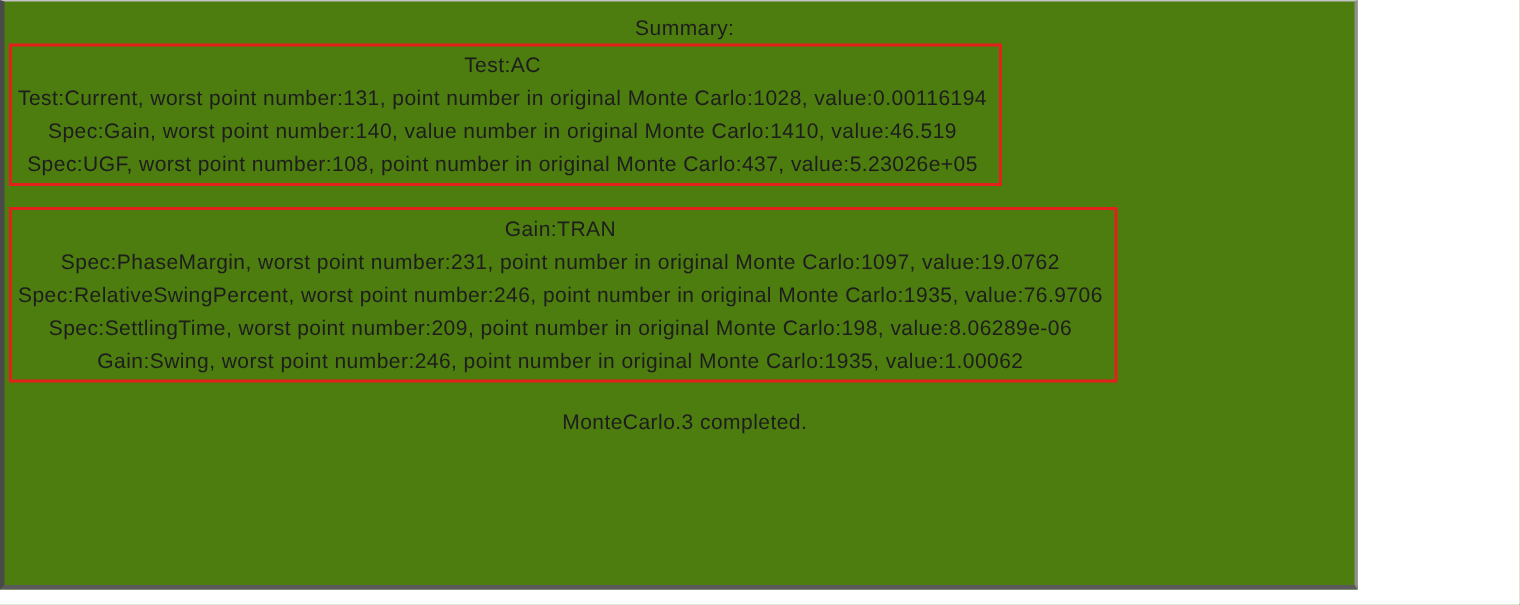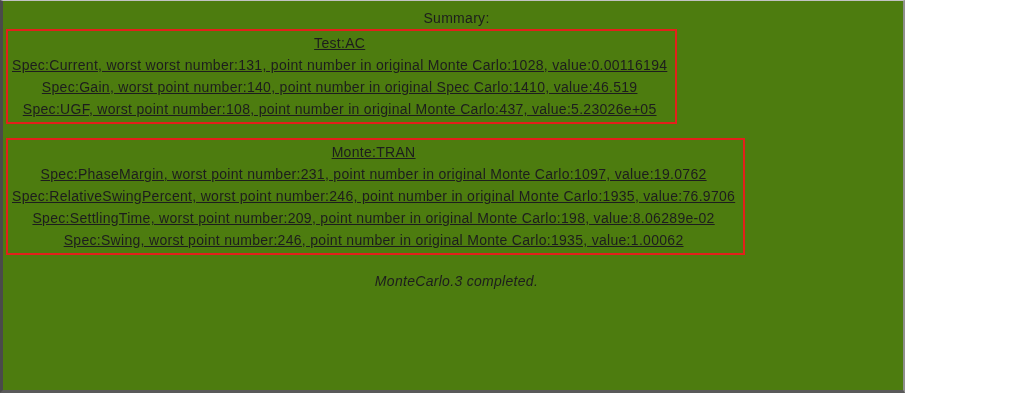--- a/index.html
+++ b/index.html
@@ -43,53 +43,51 @@
   }
   .summary-line {
     margin-top: 6px;
   }
   .test-box {
     border: 2px solid var(--highlight-color, #e3201b);
     width: -moz-fit-content;
     width: fit-content;
     padding: 1px 8px 2px 0;
     margin-left: 0;
-    text-decoration: underline;
   }
   .test-box.ac {
     margin-top: 0;
   }
   .test-box.tran {
     margin-top: 14px;
   }
   .status-line {
     margin-top: 15px;
-    font-style: italic;
   }
 </style>
 </head>
 <body>
 
 <div class="canvas">
   <div class="panel">
 
     <div class="line summary-line">Summary:</div>
 
     <div class="test-box ac">
       <div class="line">Test:AC</div>
-      <div class="line">Spec:Current, worst worst number:131, point number in original Monte Carlo:1028, value:0.00116194</div>
-      <div class="line">Spec:Gain, worst point number:140, point number in original Spec Carlo:1410, value:46.519</div>
+      <div class="line">Test:Current, worst point number:131, point number in original Monte Carlo:1028, value:0.00116194</div>
+      <div class="line">Spec:Gain, worst point number:140, value number in original Monte Carlo:1410, value:46.519</div>
       <div class="line">Spec:UGF, worst point number:108, point number in original Monte Carlo:437, value:5.23026e+05</div>
     </div>
 
     <div class="test-box tran">
-      <div class="line">Monte:TRAN</div>
+      <div class="line">Gain:TRAN</div>
       <div class="line">Spec:PhaseMargin, worst point number:231, point number in original Monte Carlo:1097, value:19.0762</div>
       <div class="line">Spec:RelativeSwingPercent, worst point number:246, point number in original Monte Carlo:1935, value:76.9706</div>
-      <div class="line">Spec:SettlingTime, worst point number:209, point number in original Monte Carlo:198, value:8.06289e-02</div>
-      <div class="line">Spec:Swing, worst point number:246, point number in original Monte Carlo:1935, value:1.00062</div>
+      <div class="line">Spec:SettlingTime, worst point number:209, point number in original Monte Carlo:198, value:8.06289e-06</div>
+      <div class="line">Gain:Swing, worst point number:246, point number in original Monte Carlo:1935, value:1.00062</div>
     </div>
 
     <div class="line status-line">MonteCarlo.3 completed.</div>
 
 
   </div>
 </div>
 
 </body></html>

